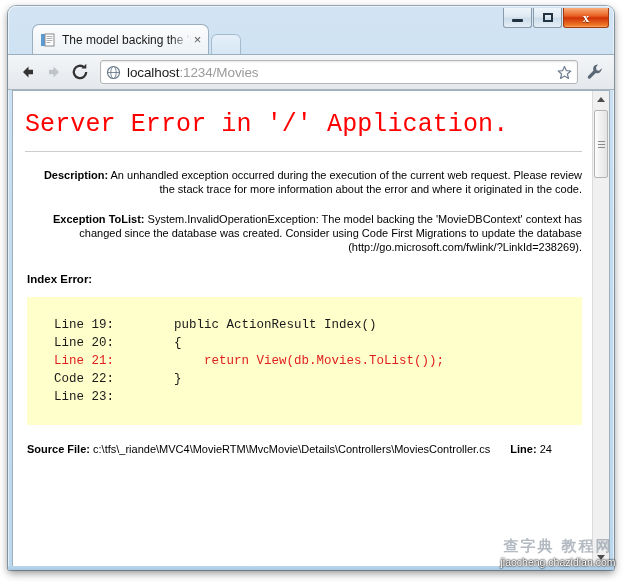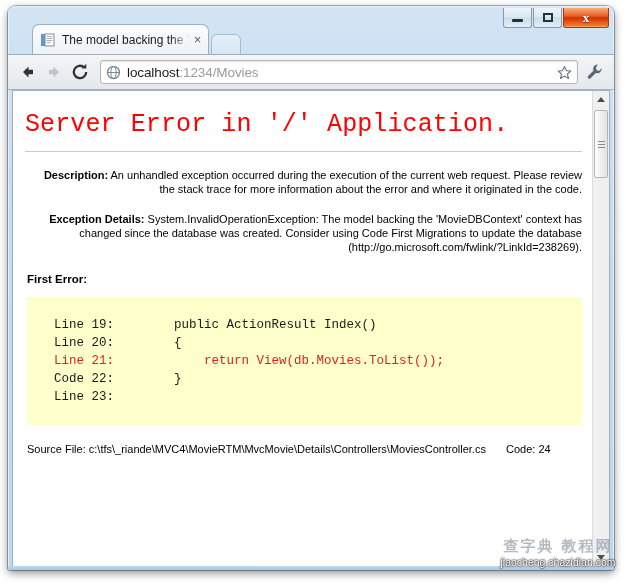--- a/index.html
+++ b/index.html
@@ -299,21 +299,21 @@
     color: #1a1a1a;
     white-space: pre;
   }
   .yso-code .hl { color: #e02020; }
   .yso-srcfile {
     font-family: "Liberation Sans", sans-serif;
     font-size: 11px;
     color: #000000;
     margin: 18px 0 0 2px;
   }
-  .yso-srcfile b { font-weight: normal; }
+  .yso-srcfile b { font-weight: bold; }
   .yso-srcfile .gap { display: inline-block; width: 14px; }
 
   
   .scrollbar {
     flex: 0 0 17px;
     width: 17px;
     height: 100%;
     background: #f0f0f0;
     border-left: 1px solid #dcdcdc;
     box-sizing: border-box;
@@ -491,33 +491,33 @@
 
         <hr class="yso-rule">
 
 
         <div class="yso-para">
           <b>Description:</b>
           <span>An unhandled exception occurred during the execution of the current web request. Please review the stack trace for more information about the error and where it originated in the code.</span>
         </div>
 
         <div class="yso-para">
-          <b>Exception Details:</b>
+          <b>Exception ToList:</b>
           <span>System.InvalidOperationException: The model backing the 'MovieDBContext' context has changed since the database was created. Consider using Code First Migrations to update the database (http://go.microsoft.com/fwlink/?LinkId=238269).</span>
         </div>
 
-        <div class="yso-head">First Error:</div>
+        <div class="yso-head">Index Error:</div>
 
         <div class="yso-code"><div><span>Line 19:</span><span>        public ActionResult Index()</span></div><div><span>Line 20:</span><span>        {</span></div><div class="hl"><span>Line 21:</span><span>            return View(db.Movies.ToList());</span></div><div><span>Code 22:</span><span>        }</span></div><div><span>Line 23:</span><span></span></div></div>
 
         <div class="yso-srcfile">
           <b>Source File:</b>
           <span>c:\tfs\_riande\MVC4\MovieRTM\MvcMovie\Details\Controllers\MoviesController.cs</span>
           <span class="gap"></span>
-          <b>Code:</b>
+          <b>Line:</b>
           <span>24</span>
         </div>
       </div>
 
       <div class="scrollbar">
         <div class="sb-arrow up">
           <span class="sb-tri up"></span>
         </div>
         <div class="sb-thumb">
           <span class="sb-grip">

